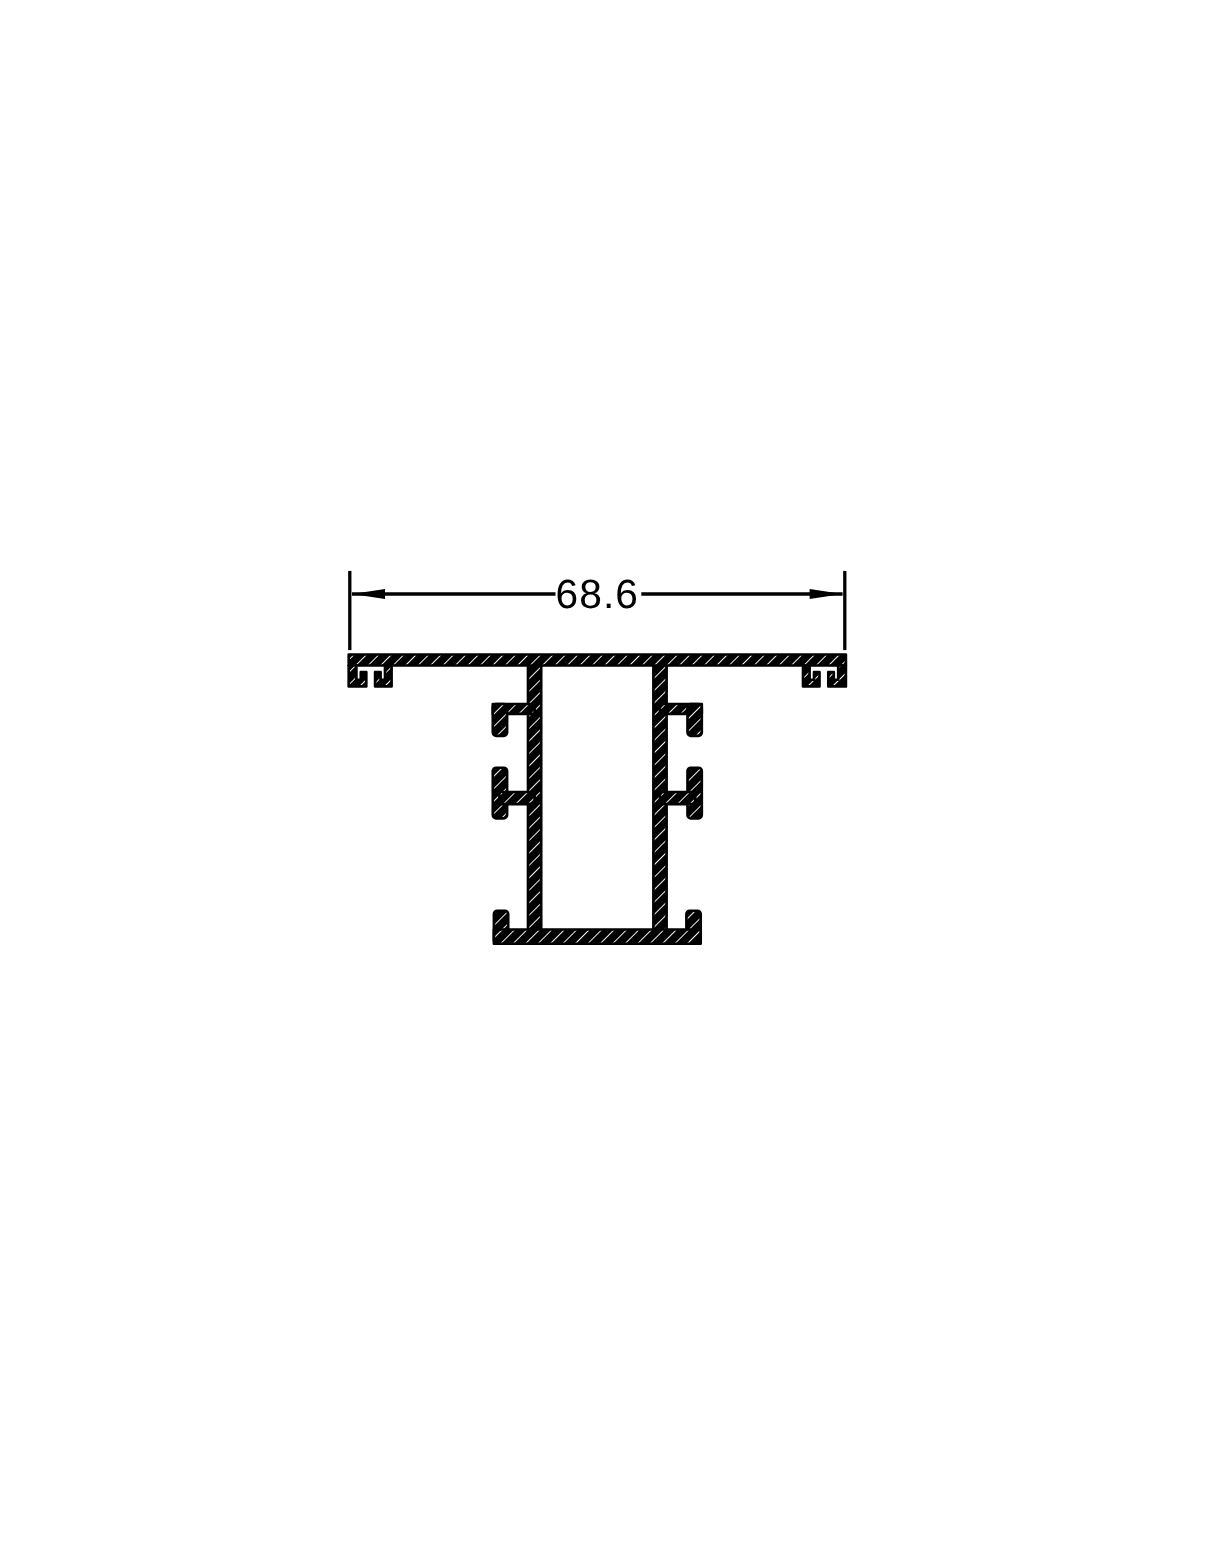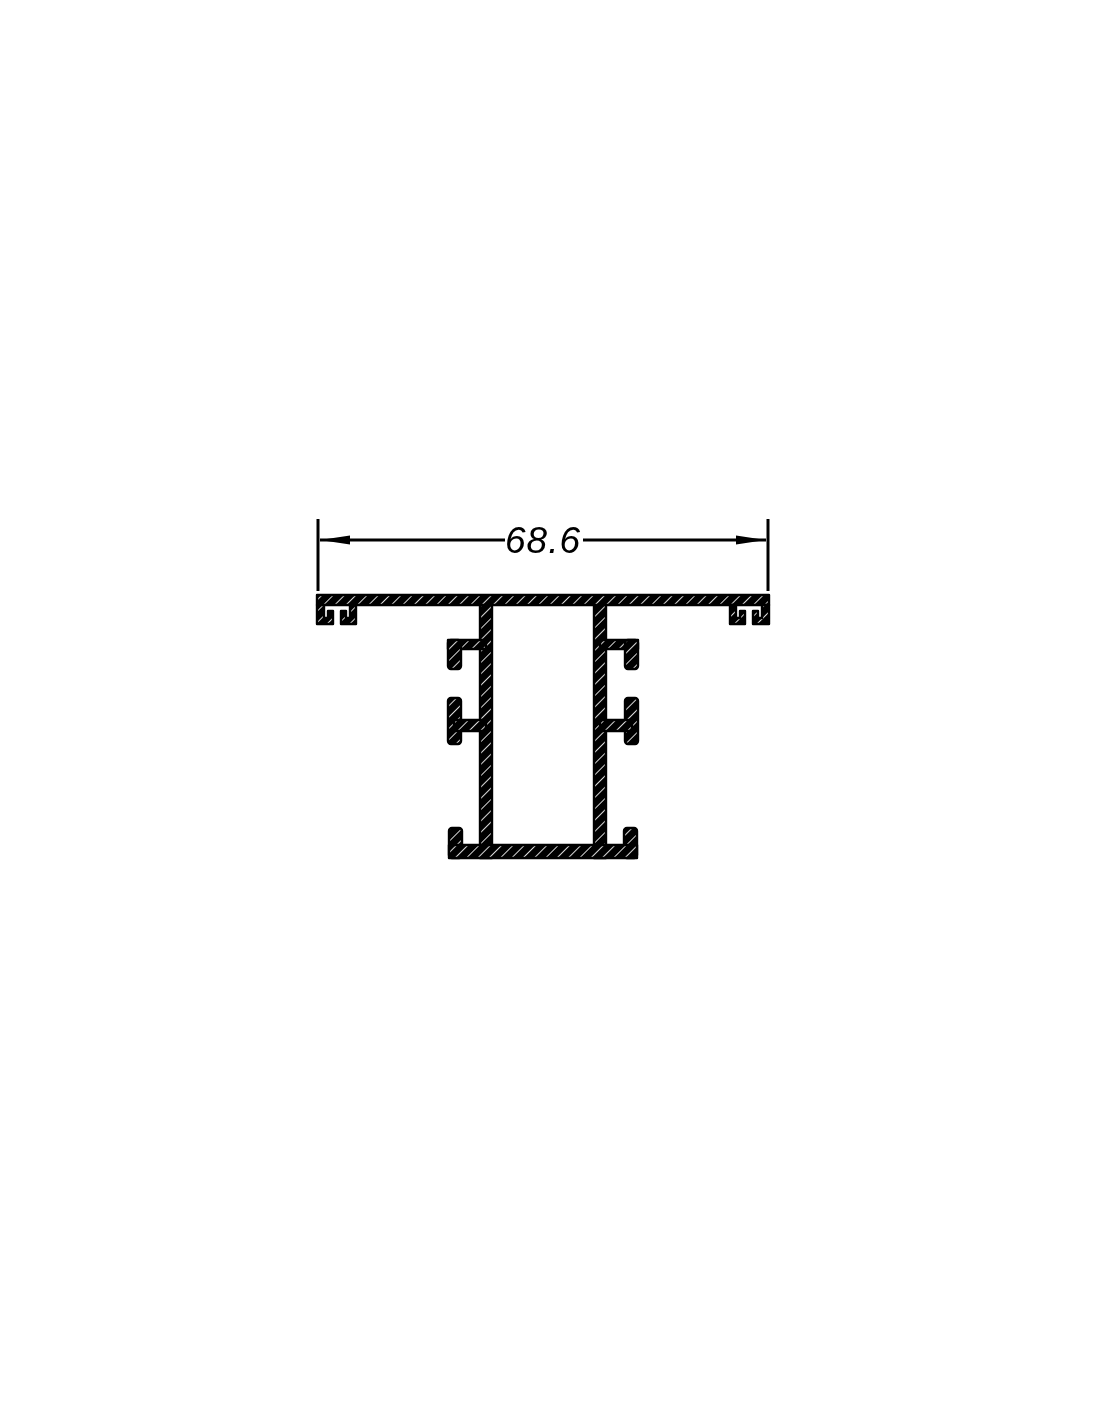--- a/index.html
+++ b/index.html
@@ -7,21 +7,20 @@
     padding: 0;
     background: #ffffff;
   }
   .canvas {
     position: relative;
     width: 1100px;
     height: 1422px;
     background: #ffffff;
     overflow: hidden;
     font-family: "Liberation Sans", sans-serif;
-    font-style: italic;
   }
   svg { display: block; }
   .dim-label {
     font-family: "Liberation Sans", sans-serif;
     font-size: 37px;
     letter-spacing: 1px;
   }
 </style>
 </head>
 <body>

